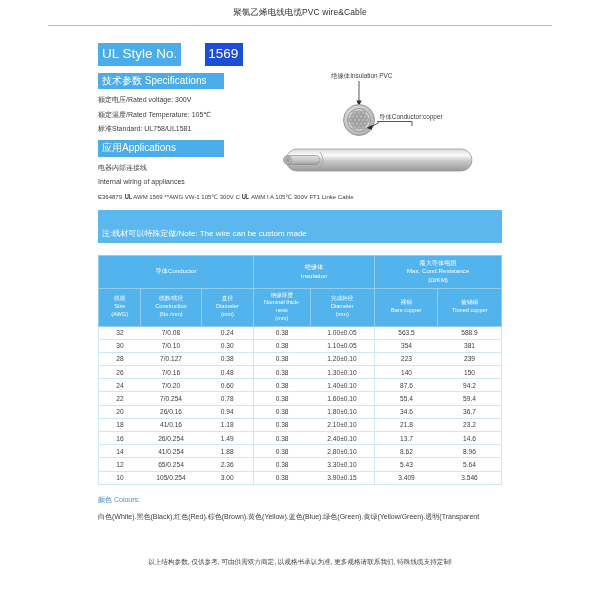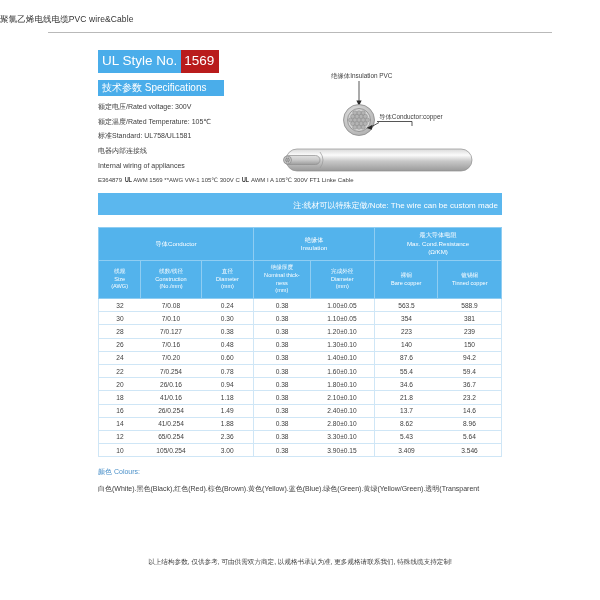--- a/index.html
+++ b/index.html
@@ -17,22 +17,22 @@
   }
   .page {
     width: 600px;
     height: 600px;
     position: relative;
     box-sizing: border-box;
   }
 
   
   .doc-header {
-    padding-top: 14px;
-    text-align: left;
+    padding-top: 7px;
+    text-align: center;
   }
   .doc-header-title {
     font-size: 8.5px;
     color: #333333;
     letter-spacing: .1px;
   }
   .doc-header-rule {
     margin: 6px 48px 0 48px;
     border-bottom: 1px solid #b9b9b9;
   }
@@ -40,32 +40,33 @@
   
   .content {
     position: relative;
     padding: 0 98px;
   }
   .title-row {
     margin-top: 17px;
     display: flex;
     align-items: stretch;
     width: 128px;
+    gap: 24px;
   }
   .title-blue {
     background: #4aadea;
     color: #ffffff;
     font-size: 13.5px;
     line-height: 1;
     padding: 4px 4px 5px 4px;
     white-space: nowrap;
     font-weight: normal;
   }
   .title-orange {
-    background: #b91c1c;
+    background: #1d4ed8;
     color: #ffffff;
     font-size: 13.5px;
     line-height: 1;
     padding: 4px 5px 5px 3px;
     white-space: nowrap;
   }
   .section-bar {
     background: #4aadea;
     color: #ffffff;
     font-size: 10px;
@@ -96,26 +97,25 @@
     font-weight: bold;
     font-size: 7px;
     transform: scaleX(.82);
     letter-spacing: -.6px;
   }
   .note-bar {
     background: #5bb7ee;
     color: #ffffff;
     font-size: 8px;
     line-height: 1;
-    padding: 9px 4px 5px 4px;
+    padding: 20px 4px 5px 4px;
     margin-top: 9px;
     width: 100%;
     box-sizing: border-box;
     white-space: nowrap;
-    text-align: right;
   }
 
   
   .diagram {
     position: absolute;
     left: 246px;
     top: 58px;
     width: 270px;
     height: 120px;
   }
@@ -270,20 +270,21 @@
     <div class="title-row">
       <div class="title-blue">UL Style No.</div>
       <div class="title-orange">1569</div>
     </div>
 
     <div class="section-bar w1">技术参数 Specifications</div>
     <div class="spec-line">额定电压/Rated voltage: 300V</div>
     <div class="spec-line">额定温度/Rated Temperature: 105℃</div>
     <div class="spec-line">标准Standard: UL758/UL1581</div>
 
+    <div class="section-bar w2">应用Applications</div>
     <div class="spec-line">电器内部连接线</div>
     <div class="spec-line">Internal wiring of appliances</div>
 
     <div class="marking-line">
       <span>E364879</span>
       <span class="ul-mark">UL</span>
       <span>AWM 1569 **AWG VW-1 105℃ 300V C</span>
       <span class="ul-mark">UL</span>
       <span>AWM I A 105℃ 300V FT1 Linke Cable</span>
     </div>

